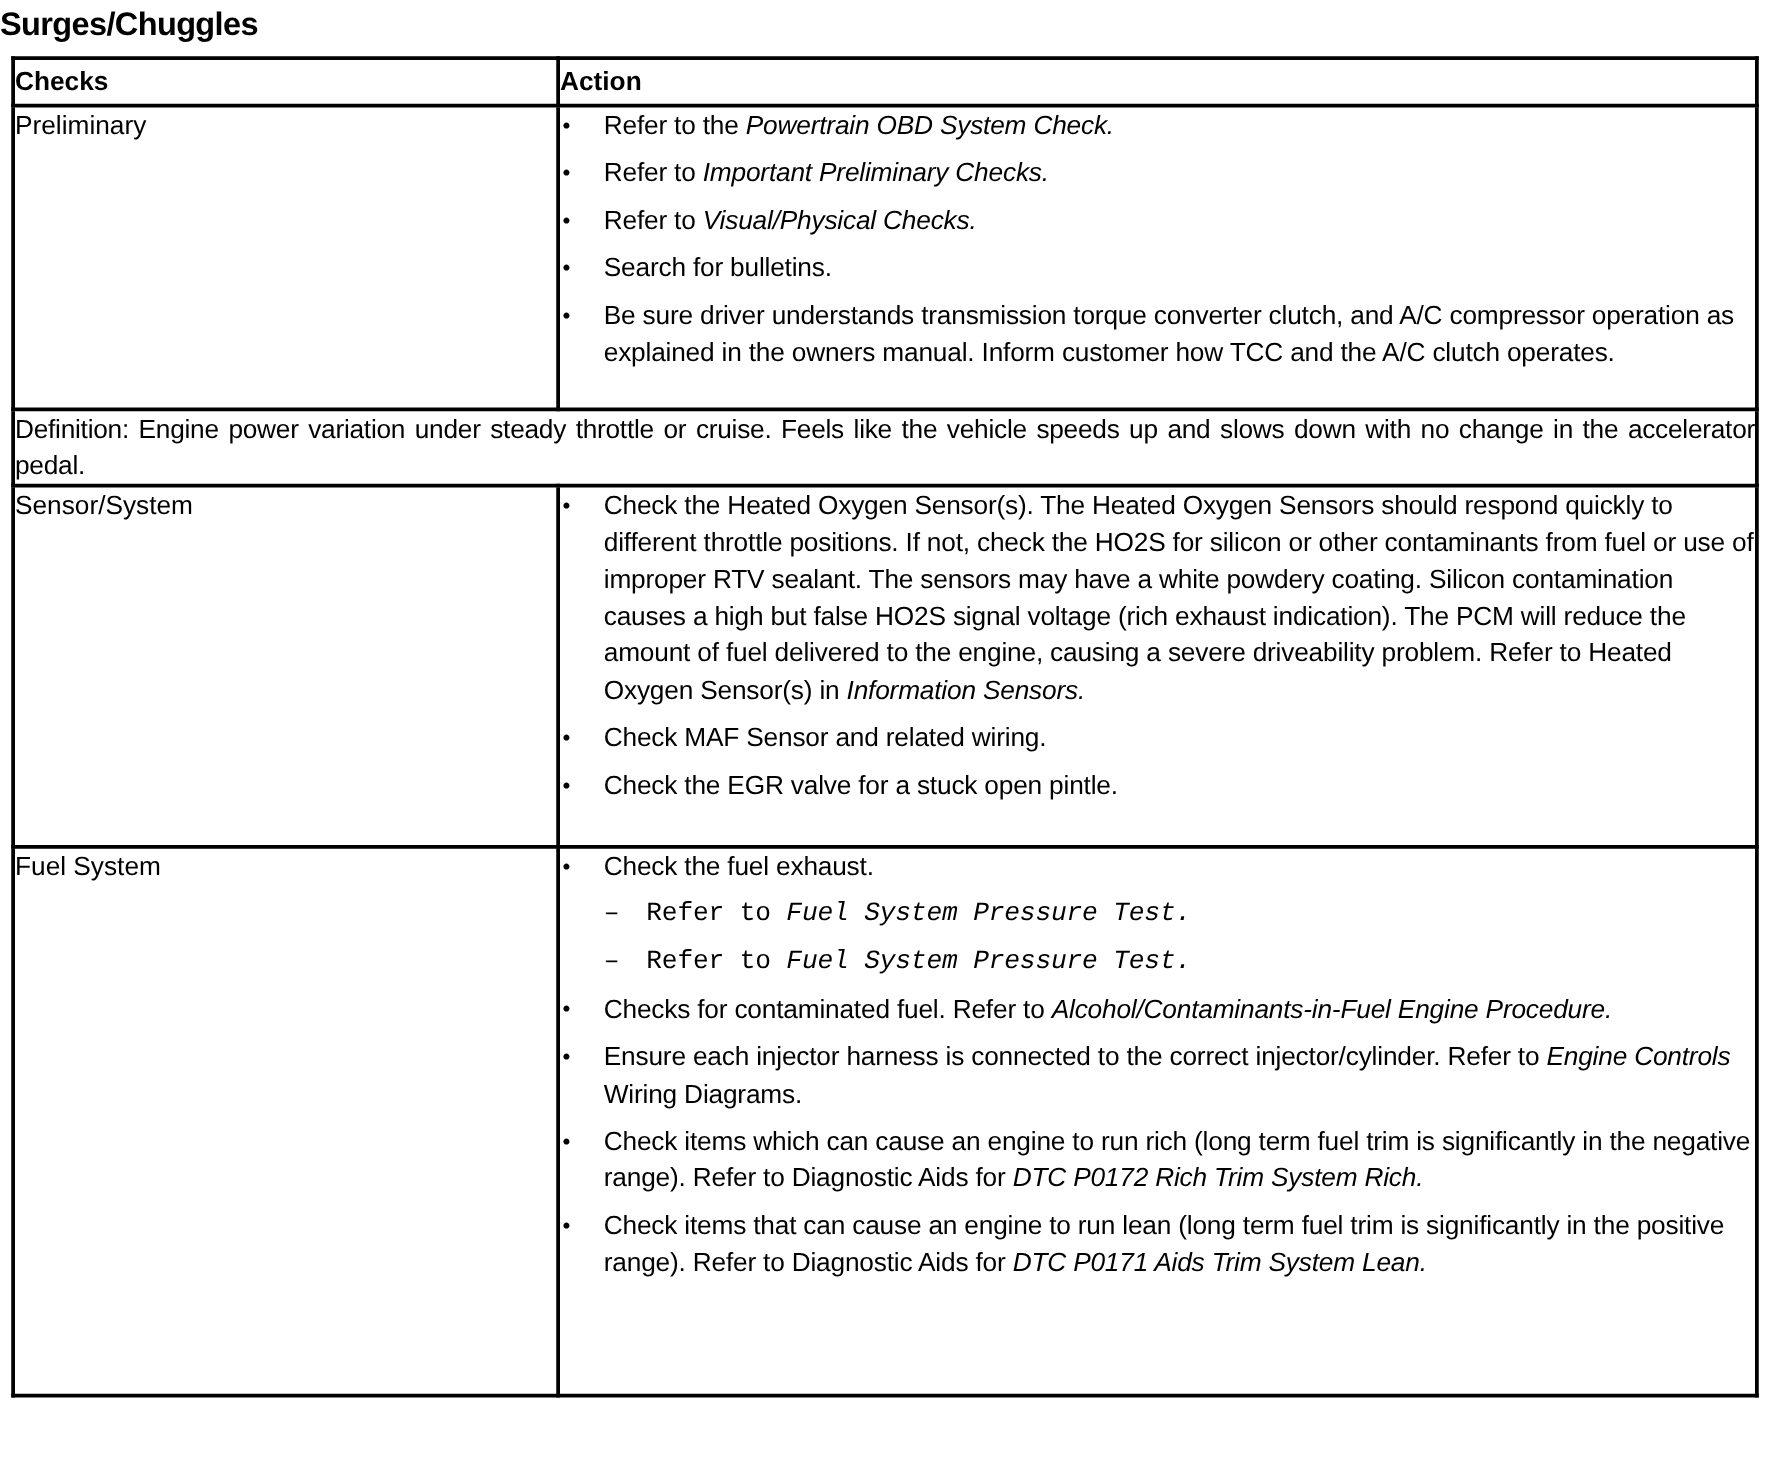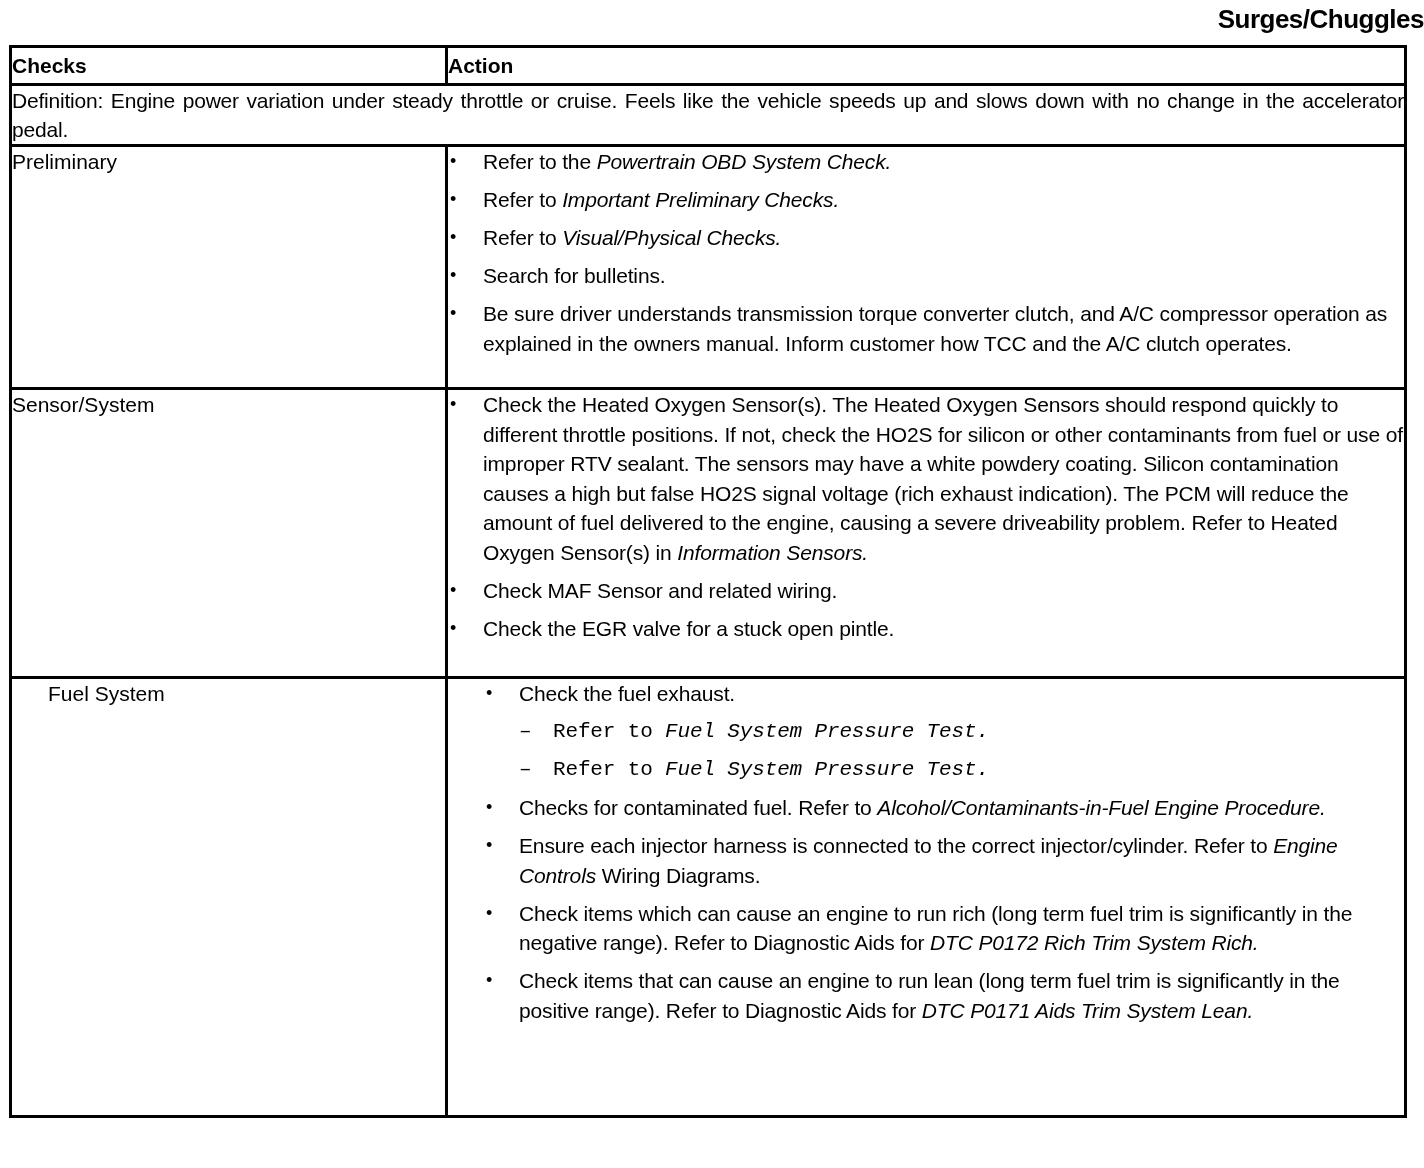--- a/index.html
+++ b/index.html
@@ -1,21 +1,21 @@
 <!DOCTYPE html>
 <html><head>
 <meta charset="utf-8">
 <style>
   html, body { margin: 0; padding: 0; background: #ffffff; }
   body {
     width: 1424px; height: 1168px; position: relative; overflow: hidden;
     font-family: "Liberation Sans", sans-serif; color: #000;
   }
   .title {
-    position: absolute; top: 2px; left: 0; width: 1424px; text-align: right;
+    position: absolute; top: 2px; left: 0; width: 1424px; text-align: left;
     font-size: 26px; font-weight: bold; letter-spacing: -0.5px; line-height: 34px;
   }
   table.doc {
     position: absolute; top: 45px; left: 9px; width: 1395px;
     border-collapse: collapse; table-layout: fixed;
     border: 3px solid #000;
   }
   table.doc col.c1 { width: 436px; }
   table.doc col.c2 { width: 959px; }
   table.doc th, table.doc td {
@@ -42,53 +42,53 @@
   ul.acts > li .bullet {
     position: absolute; left: 0; top: 0; width: 10px; text-align: center; font-size: 18px;
   }
   ul.acts > li.sub { padding-left: 35px; font-family: Liberation Mono, monospace; }
   ul.acts > li.sub .dash {
     display: inline-block; width: 34px;
   }
   i { font-style: italic; }
   #r-prelim td { height: 240px; }
   #r-sensor td { height: 286px; margin-left: 11px; }
-  #r-fuel td { height: 436px; padding-left: 36px; }
+  #r-fuel td { height: 436px; }
 </style>
 </head>
 <body>
 
 <div class="title">Surges/Chuggles</div>
 
 <table class="doc">
   <colgroup>
       <col class="c1">
       <col class="c2">
     </colgroup>
   <thead>
     <tr>
       <th>Checks</th>
       <th>Action</th>
     </tr>
   </thead>
   <tbody>
-    <tr>
-      <td colspan="2" class="def">Definition: Engine power variation under steady throttle or cruise. Feels like the vehicle speeds up and slows down with no change in the accelerator pedal.</td>
-    </tr>
     <tr id="r-prelim">
       <td class="check">Preliminary</td>
       <td class="action">
           <ul class="acts">
             <li><span class="bullet">•</span><span>Refer to the </span><i>Powertrain OBD System Check.</i></li>
             <li><span class="bullet">•</span><span>Refer to </span><i>Important Preliminary Checks.</i></li>
             <li><span class="bullet">•</span><span>Refer to </span><i>Visual/Physical Checks.</i></li>
             <li><span class="bullet">•</span><span>Search for bulletins.</span></li>
             <li><span class="bullet">•</span><span>Be sure driver understands transmission torque converter clutch, and A/C compressor operation as explained in the owners manual. Inform customer how TCC and the A/C clutch operates.</span></li>
           </ul>
         </td>
+    </tr>
+    <tr>
+      <td colspan="2" class="def">Definition: Engine power variation under steady throttle or cruise. Feels like the vehicle speeds up and slows down with no change in the accelerator pedal.</td>
     </tr>
     <tr id="r-sensor">
       <td class="check">Sensor/System</td>
       <td class="action">
           <ul class="acts">
             <li><span class="bullet">•</span><span>Check the Heated Oxygen Sensor(s). The Heated Oxygen Sensors should respond quickly to different throttle positions. If not, check the HO2S for silicon or other contaminants from fuel or use of improper RTV sealant. The sensors may have a white powdery coating. Silicon contamination causes a high but false HO2S signal voltage (rich exhaust indication). The PCM will reduce the amount of fuel delivered to the engine, causing a severe driveability problem. Refer to Heated Oxygen Sensor(s) in </span><i>Information Sensors.</i></li>
             <li><span class="bullet">•</span><span>Check MAF Sensor and related wiring.</span></li>
             <li><span class="bullet">•</span><span>Check the EGR valve for a stuck open pintle.</span></li>
           </ul>
         </td>

